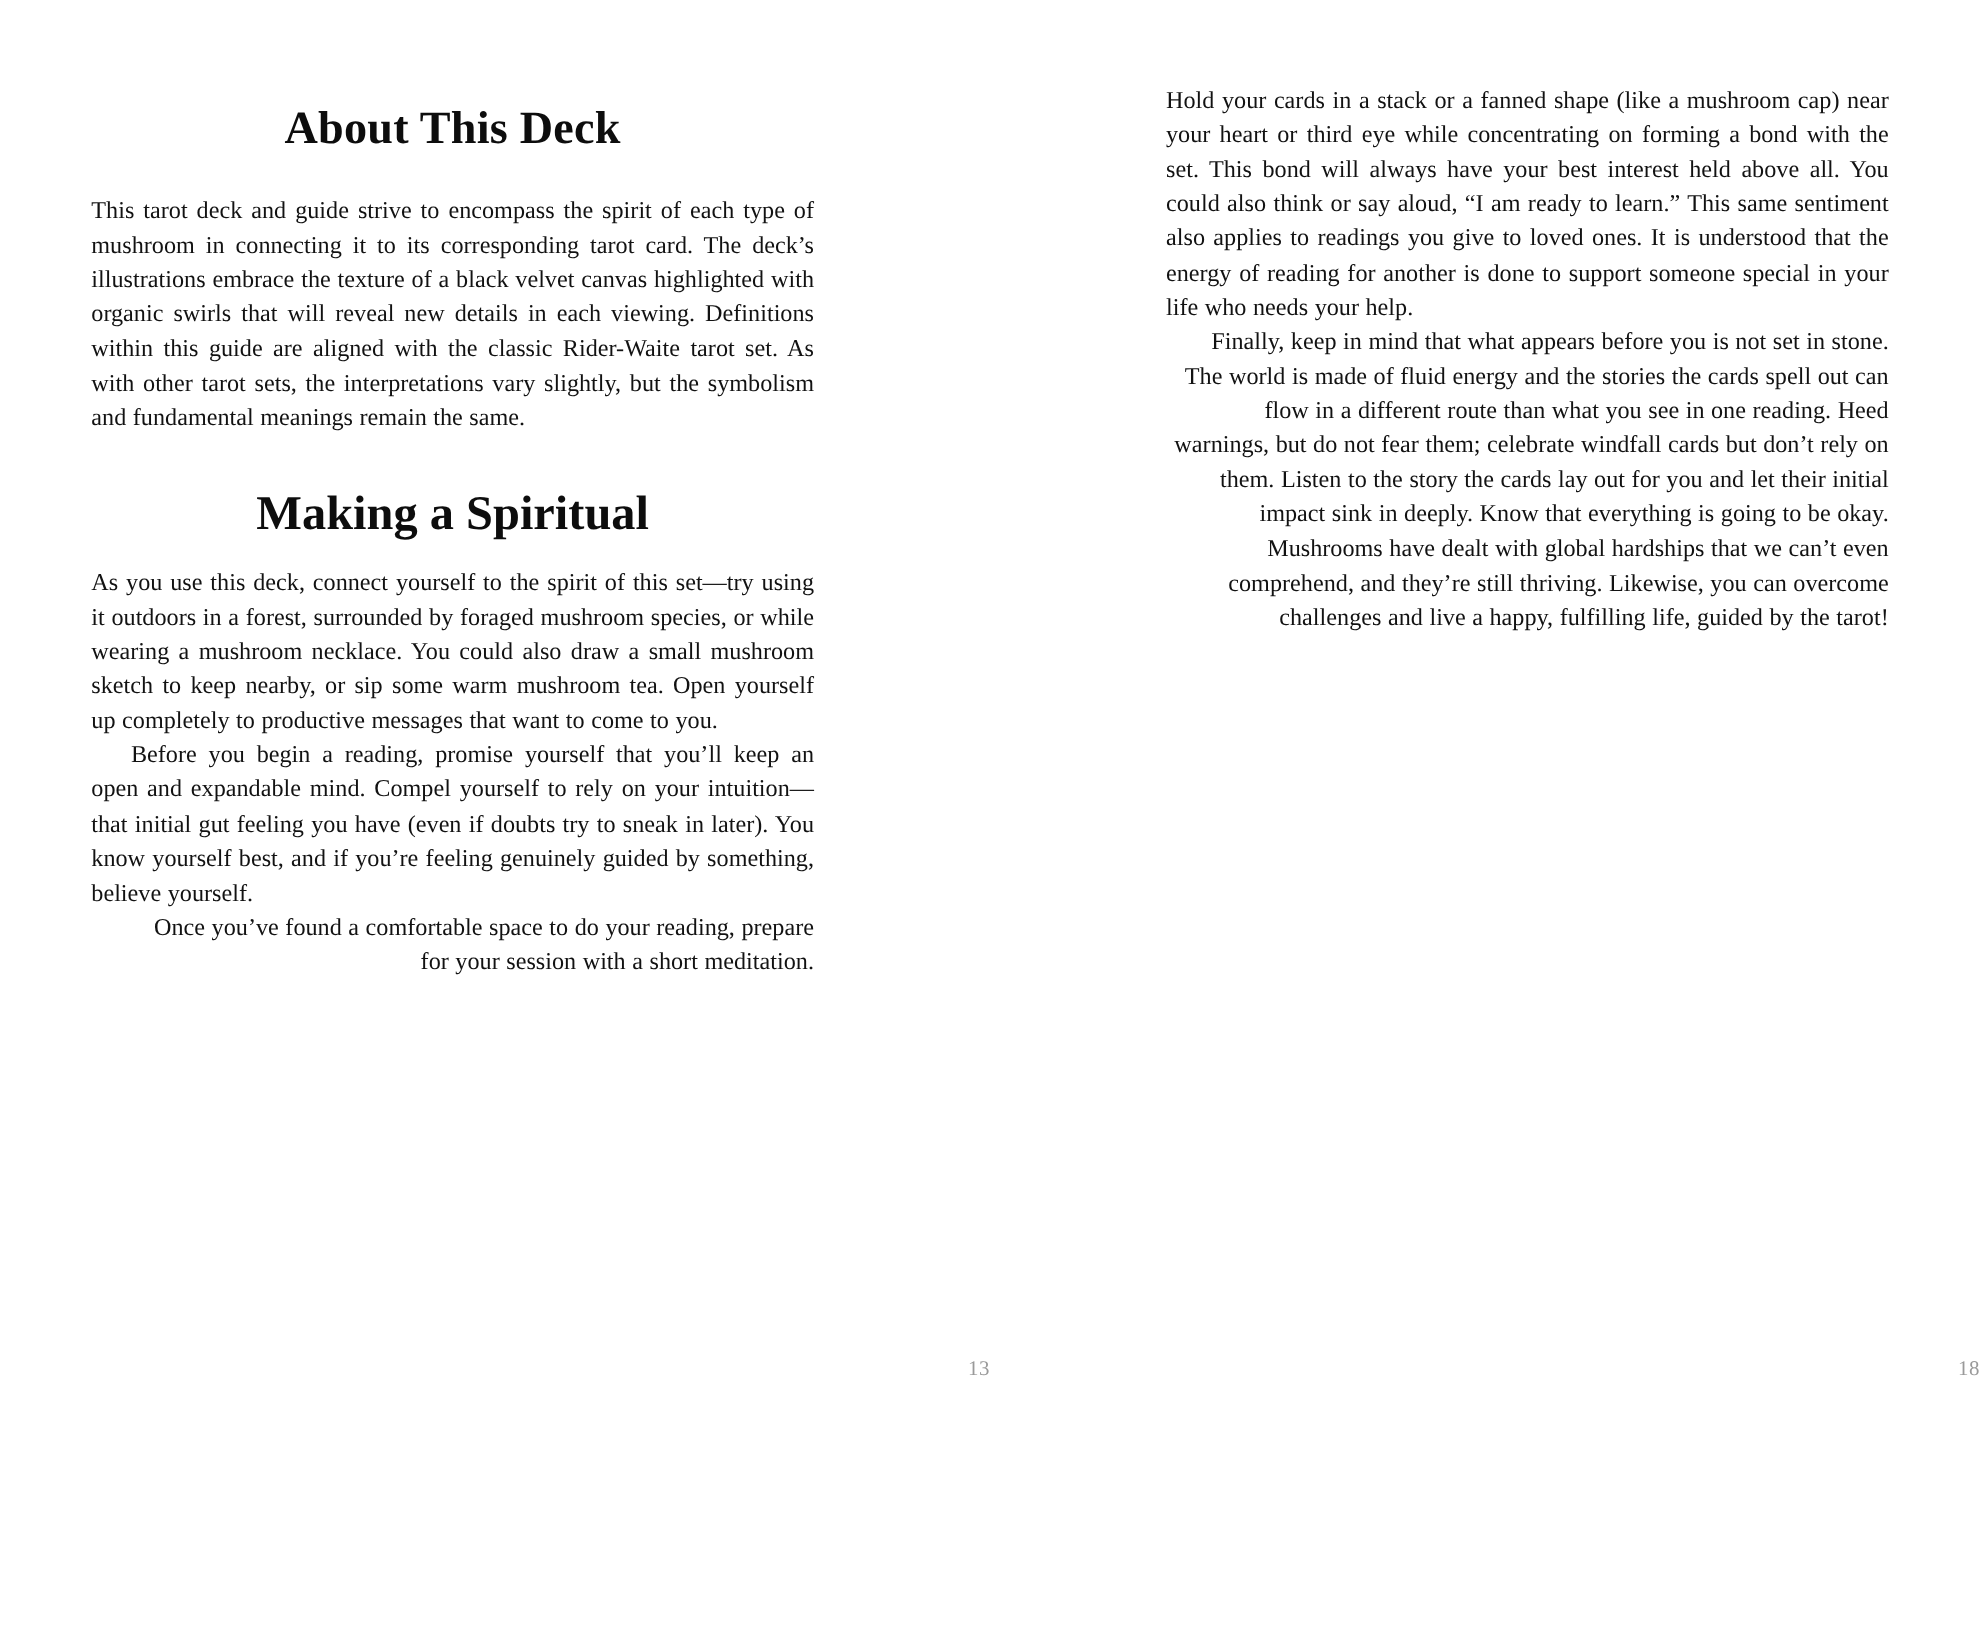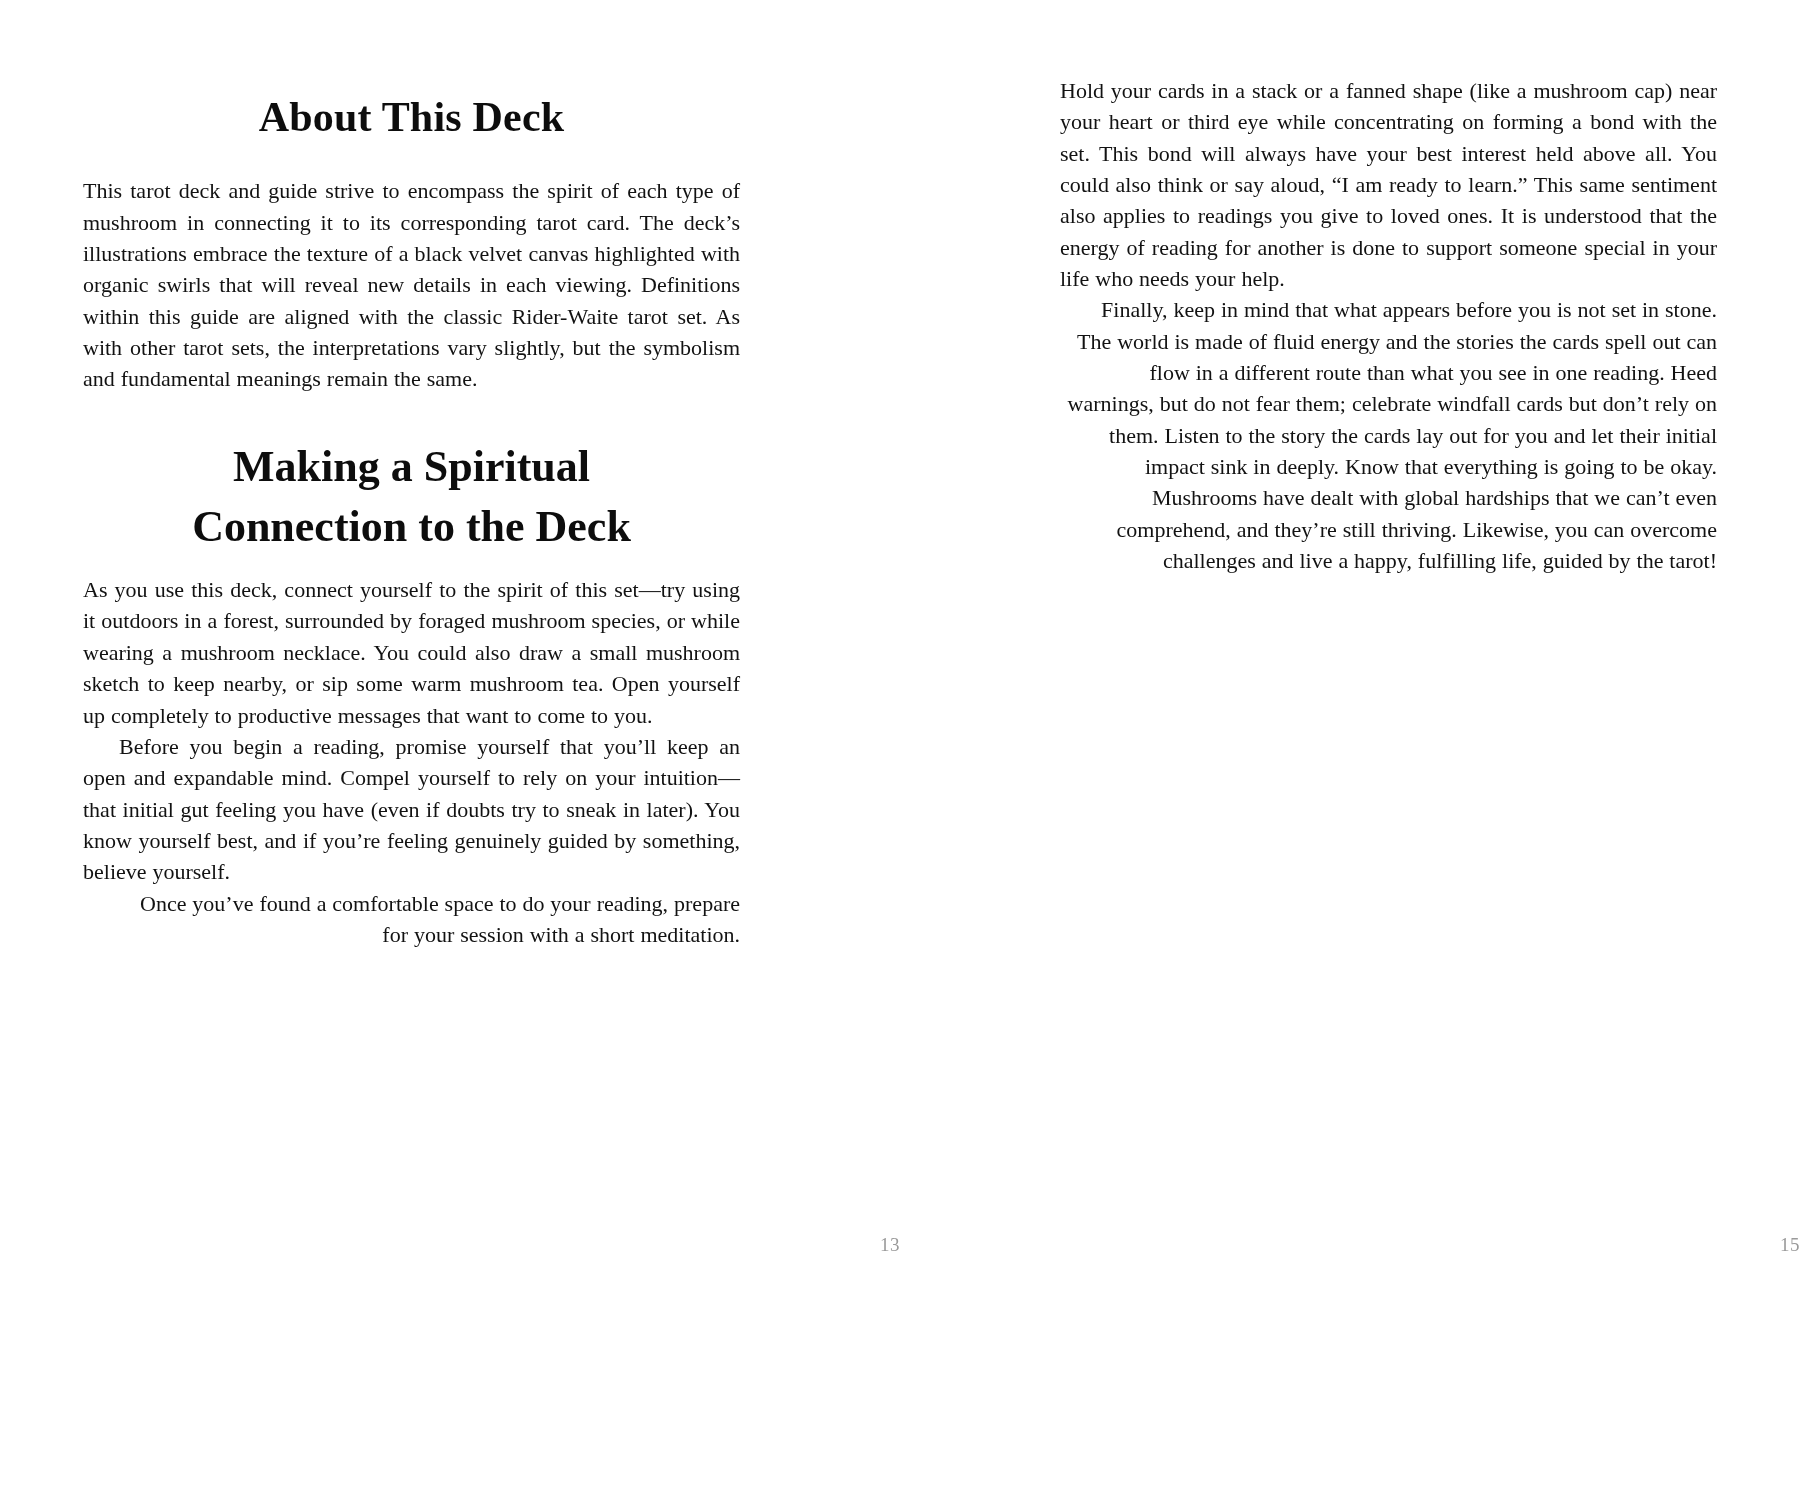--- a/index.html
+++ b/index.html
@@ -98,31 +98,30 @@
 
 <div class="page">
   <div class="spread">
 
     <div class="leaf leaf-left">
       <div class="col">
         <h1 class="chapter-title">About This Deck</h1>
         <p class="body">This tarot deck and guide strive to encompass the spirit of each type of mushroom in connecting it to its corresponding tarot card. The deck’s illustrations embrace the texture of a black velvet canvas highlighted with organic swirls that will reveal new details in each viewing. Definitions within this guide are aligned with the classic Rider-Waite tarot set. As with other tarot sets, the interpretations vary slightly, but the symbolism and fundamental meanings remain the same.</p>
         <h2 class="section-title">
           <span class="ln">Making a Spiritual</span>
-          <span class="ln">Connection to the Deck</span>
         </h2>
         <p class="body">As you use this deck, connect yourself to the spirit of this set—try using it outdoors in a forest, surrounded by foraged mushroom species, or while wearing a mushroom necklace. You could also draw a small mushroom sketch to keep nearby, or sip some warm mushroom tea. Open yourself up completely to productive messages that want to come to you.</p>
         <p class="body indent">Before you begin a reading, promise yourself that you’ll keep an open and expandable mind. Compel yourself to rely on your intuition—that initial gut feeling you have (even if doubts try to sneak in later). You know yourself best, and if you’re feeling genuinely guided by something, believe yourself.</p>
         <p class="body indent last-loose">Once you’ve found a comfortable space to do your reading, prepare for your session with a short meditation.</p>
       </div>
       <div class="folio">13</div>
     </div>
 
     <div class="leaf leaf-right">
       <div class="col">
         <p class="body">Hold your cards in a stack or a fanned shape (like a mushroom cap) near your heart or third eye while concentrating on forming a bond with the set. This bond will always have your best interest held above all. You could also think or say aloud, “I am ready to learn.” This same sentiment also applies to readings you give to loved ones. It is understood that the energy of reading for another is done to support someone special in your life who needs your help.</p>
         <p class="body indent last-loose">Finally, keep in mind that what appears before you is not set in stone. The world is made of fluid energy and the stories the cards spell out can flow in a different route than what you see in one reading. Heed warnings, but do not fear them; celebrate windfall cards but don’t rely on them. Listen to the story the cards lay out for you and let their initial impact sink in deeply. Know that everything is going to be okay. Mushrooms have dealt with global hardships that we can’t even comprehend, and they’re still thriving. Likewise, you can overcome challenges and live a happy, fulfilling life, guided by the tarot!</p>
       </div>
-      <div class="folio">15</div>
+      <div class="folio">18</div>
     </div>
 
   </div>
 </div>
 
 </body></html>

